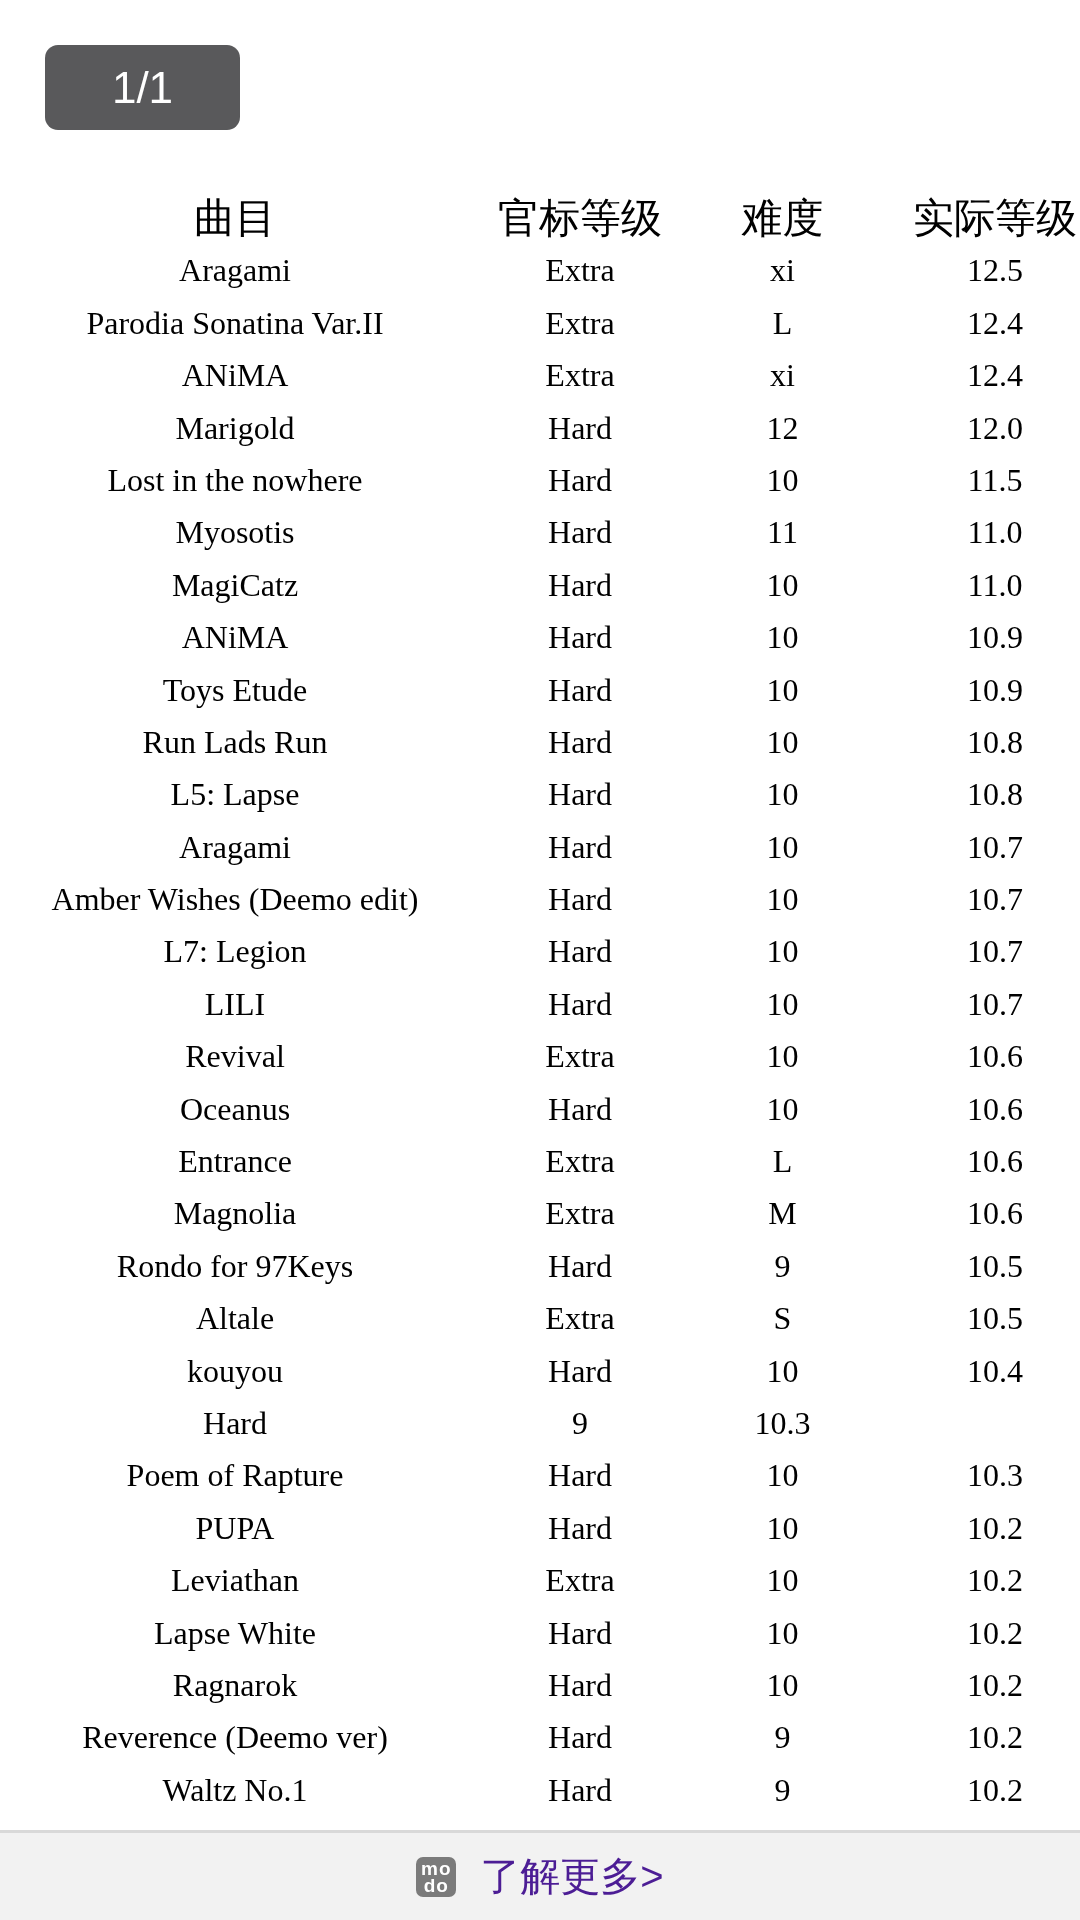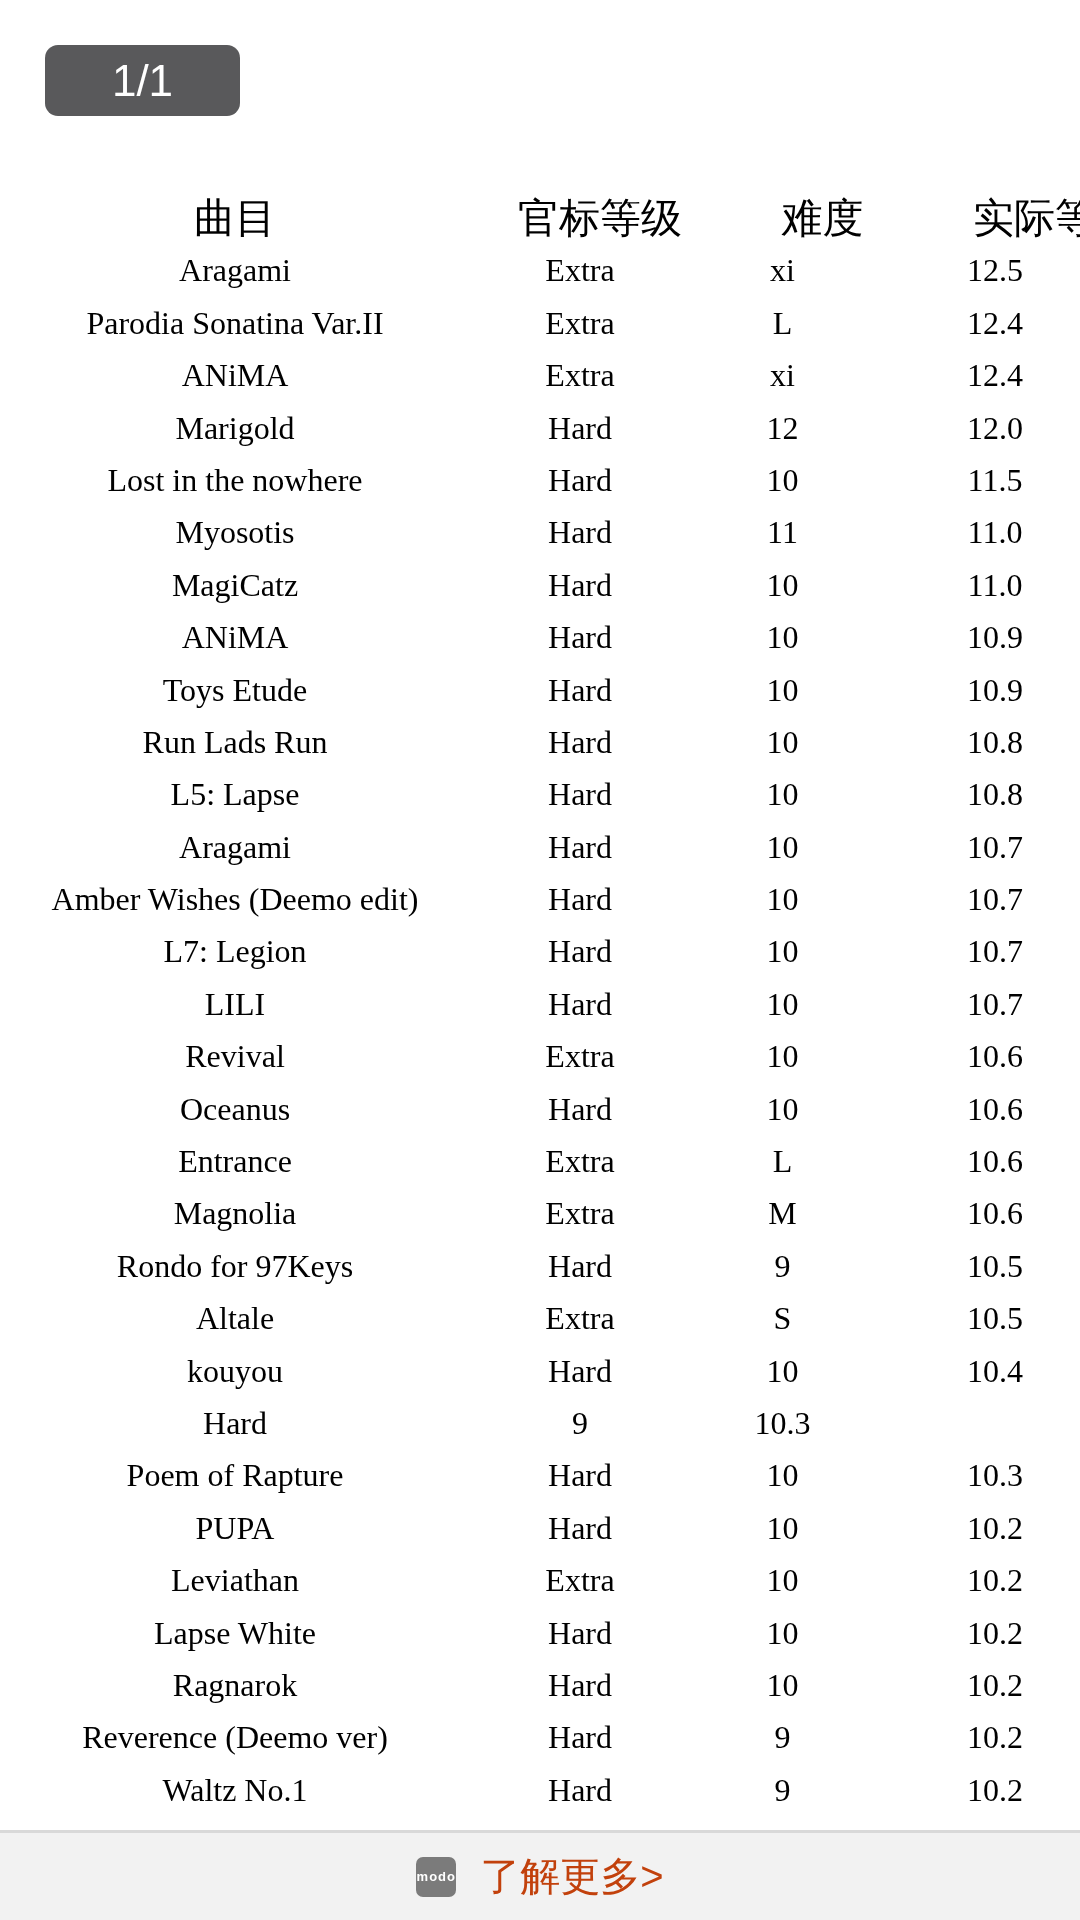--- a/index.html
+++ b/index.html
@@ -15,21 +15,21 @@
     font-family: "Liberation Serif", "DejaVu Serif", serif;
     color: #000000;
   }
 
   
   .page-badge {
     position: absolute;
     left: 45px;
     top: 45px;
     width: 195px;
-    height: 71px;
+    height: 85px;
     background: #59595b;
     border-radius: 13px;
     color: #ffffff;
     display: flex;
     align-items: center;
     justify-content: center;
     font-family: "Liberation Sans", "DejaVu Sans", sans-serif;
     font-size: 44px;
   }
 
@@ -43,21 +43,20 @@
   .t-row {
     display: grid;
     grid-template-columns: 470px 220px 185px 240px;
     height: 52.4px;
     align-items: center;
     font-size: 32px;
     line-height: 52.4px;
   }
   .t-row.header {
     font-size: 41px;
-    gap: 20px;
   }
   .t-cell {
     text-align: center;
     white-space: nowrap;
     overflow: visible;
   }
 
   
   .footer {
     position: absolute;
@@ -73,37 +72,37 @@
     justify-content: center;
     font-family: "Liberation Sans", "DejaVu Sans", sans-serif;
   }
   .modo-logo {
     width: 40px;
     height: 40px;
     background: #7b7b7b;
     border-radius: 7px;
     color: #ffffff;
     display: flex;
-    flex-direction: row;
+    flex-direction: column;
     align-items: center;
     justify-content: center;
-    font-size: 13px;
+    font-size: 19px;
     font-weight: bold;
     line-height: 17px;
     letter-spacing: 1px;
     margin-right: 16px;
     flex: 0 0 auto;
   }
   .footer-text {
     color: #8c8c8c;
     font-size: 40px;
     white-space: nowrap;
   }
   .footer-link {
-    color: #c2410c;
+    color: #4c1d95;
     font-size: 40px;
     white-space: nowrap;
     margin-left: 8px;
   }
 </style>
 </head>
 <body>
 
 <div class="page-badge">
   <span>1/1</span>

